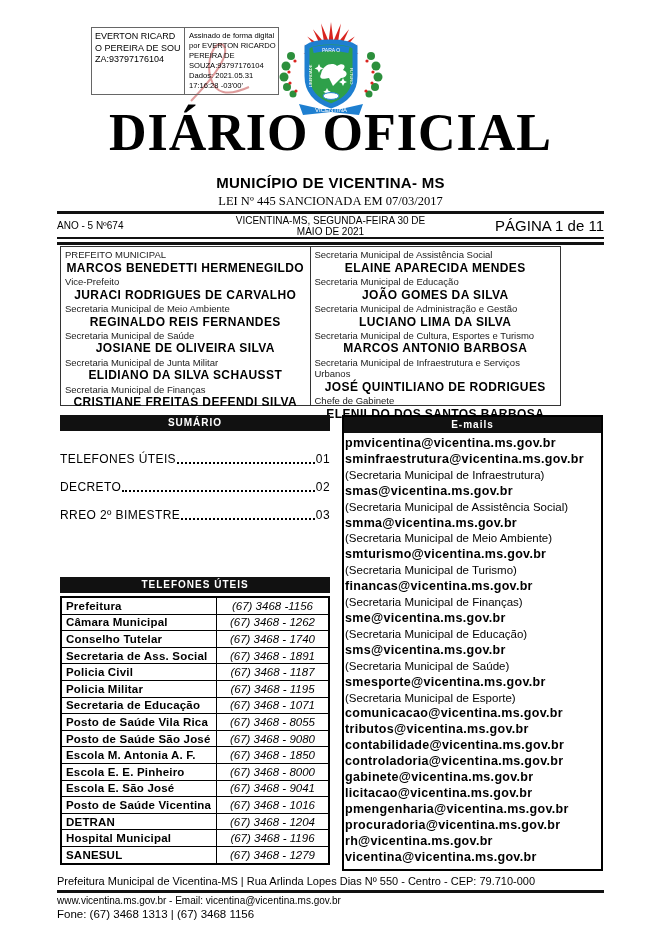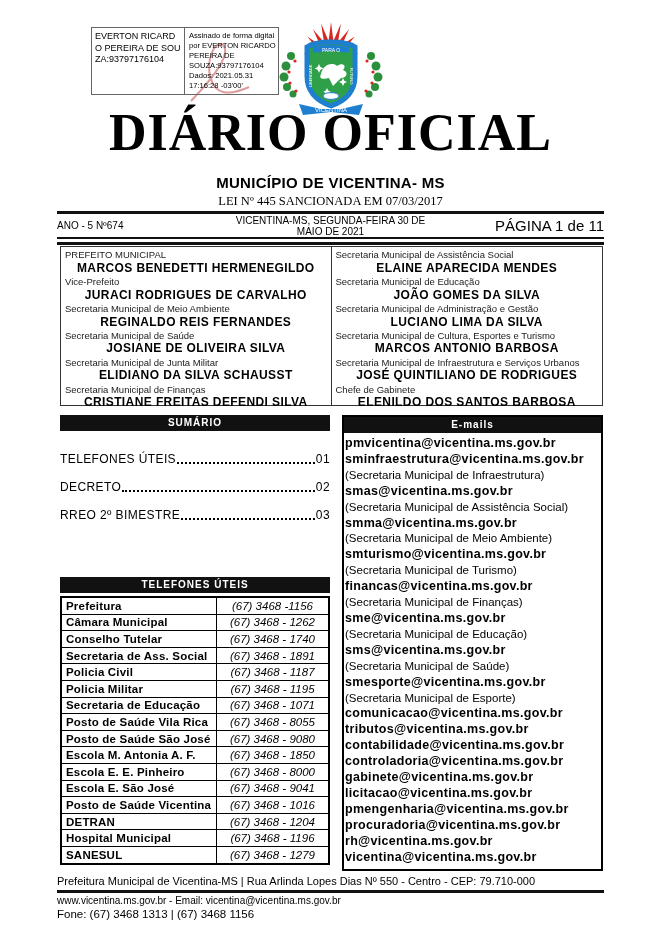--- a/index.html
+++ b/index.html
@@ -23,21 +23,21 @@
   .law   { position:absolute; top:194px; left:0; width:100%; text-align:center; font-family:"Liberation Serif", serif; font-size:12.5px; }
 
   .rule1 { position:absolute; top:211px; left:57px; width:547px; height:3px; background:#111; }
   .inforow { position:absolute; top:215px; left:57px; width:547px; height:21px; display:flex; align-items:center;gap:46px; }
   .info-edition { font-size:10px; width:120px; }
   .info-date { flex:1; text-align:center; font-size:10px; }
   .info-page { width:120px; text-align:right; font-size:15px; }
   .rule2 { position:absolute; top:237px; left:57px; width:547px; height:3px; border-top:2px solid #111; border-bottom:3px solid #111; }
 
   
-  .officials { position:absolute; top:246px; left:60px; width:543px; height:160px; border:1px solid #333; display:flex; box-sizing:border-box; }
+  .officials { position:absolute; top:246px; left:60px; width:501px; height:160px; border:1px solid #333; display:flex; box-sizing:border-box; }
   .off-col { width:50%; box-sizing:border-box; padding:2px 4px 0 4px; }
   .off-col.first { border-right:1px solid #333; }
   .off-entry { margin-bottom:1px; }
   .off-role { font-size:9.5px; color:#1a1a1a; line-height:1.22; }
   .off-name { font-size:12px; font-weight:bold; text-align:center; letter-spacing:.4px; line-height:1.2; }
 
   
   .columns { position:absolute; top:415px; left:60px; width:543px; display:flex; gap:12px; align-items:flex-start; }
   .col-left { width:270px; }
   .col-right { flex:1; }

